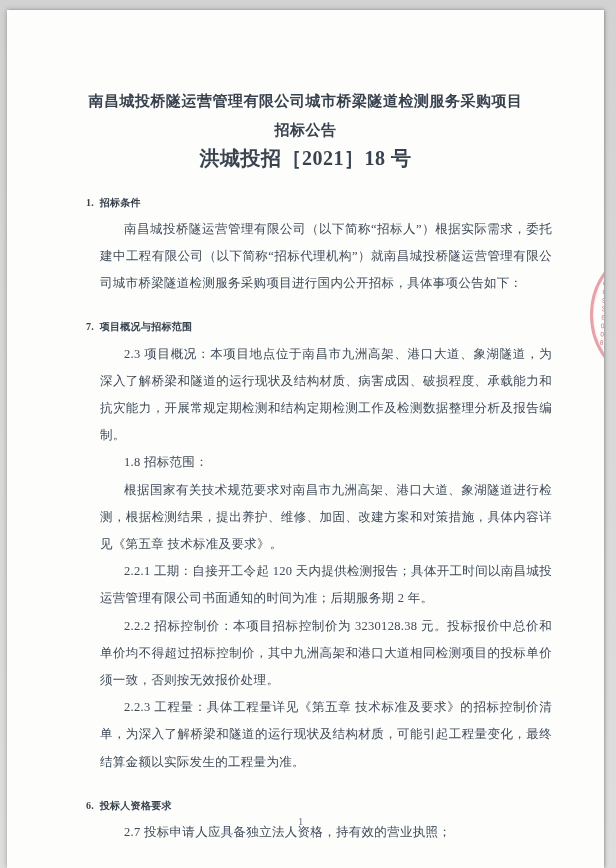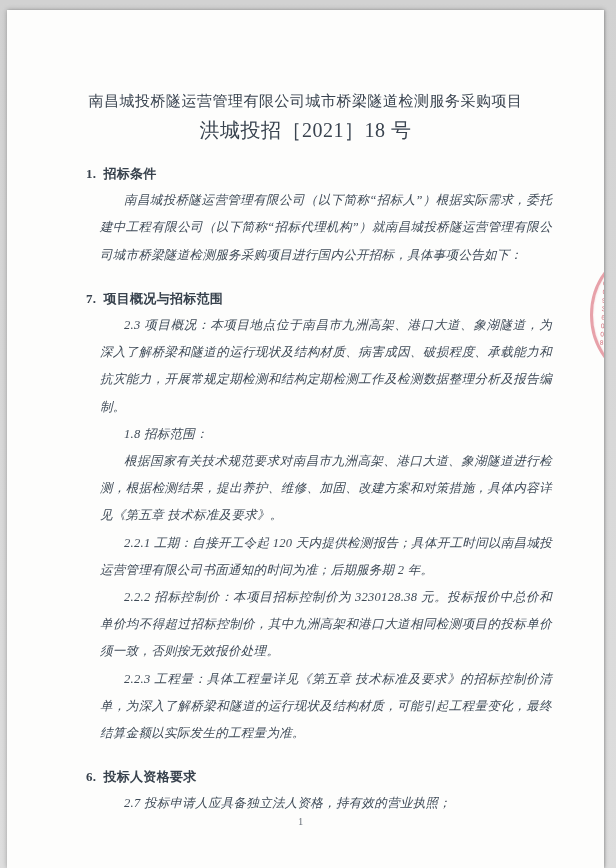--- a/index.html
+++ b/index.html
@@ -19,47 +19,46 @@
     left: 7px; top: 10px;
     width: 597px; height: 858px;
     background: #fdfdfc;
     box-shadow: 0 0 5px rgba(0,0,0,0.28), 1px 0 2px rgba(0,0,0,0.15);
     overflow: hidden;
     color: #3e4a57;
   }
   .doc-title {
     padding-top: 77px;
     text-align: center;
-    font-weight: normal;
+    font-weight: bold;
     font-size: 15px;
     line-height: 28.5px;
     color: #39434f;
     letter-spacing: 0.5px;
     margin-bottom: 7px;
   }
   .doc-title .t-line { white-space: nowrap; }
   .doc-number { font-size: 20px; }
   .doc-body {
     padding: 0 52px 0 93px;
     font-size: 12.5px;
     line-height: 27.2px;
     letter-spacing: 0.3px;
   }
   .section-heading {
-    font-size: 13px;
+    font-size: 10px;
     font-weight: bold;
     color: #38424d;
     margin: 16px 0 0 -14px;
     white-space: pre-wrap;
   }
   .body-para {
     margin: 0;
     text-indent: 24px;
     text-align: justify;
-    font-style: italic;
   }
   .stamp {
     position: absolute;
     left: 583px; top: 232px;
     width: 140px; height: 140px;
     border-radius: 50%;
     border: 3px solid rgba(219, 112, 124, 0.65);
     box-shadow: inset 0 0 2px rgba(219,112,124,0.3);
     z-index: 3;
   }
@@ -84,20 +83,21 @@
 </style>
 </head>
 <body>
 
 <div class="scan-frame"></div>
 
 <div class="page">
 
   <div class="doc-title">
     <div class="t-line">南昌城投桥隧运营管理有限公司城市桥梁隧道检测服务采购项目</div>
+    <div class="t-line">招标公告</div>
     <div class="t-line doc-number">洪城投招［2021］18 号</div>
   </div>
 
   <div class="doc-body">
 
     <h3 class="section-heading">1.  招标条件</h3>
     <p class="body-para">南昌城投桥隧运营管理有限公司（以下简称“招标人”）根据实际需求，委托建中工程有限公司（以下简称“招标代理机构”）就南昌城投桥隧运营管理有限公司城市桥梁隧道检测服务采购项目进行国内公开招标，具体事项公告如下：</p>
 
     <h3 class="section-heading">7.  项目概况与招标范围</h3>
     <p class="body-para">2.3 项目概况：本项目地点位于南昌市九洲高架、港口大道、象湖隧道，为深入了解桥梁和隧道的运行现状及结构材质、病害成因、破损程度、承载能力和抗灾能力，开展常规定期检测和结构定期检测工作及检测数据整理分析及报告编制。</p>

